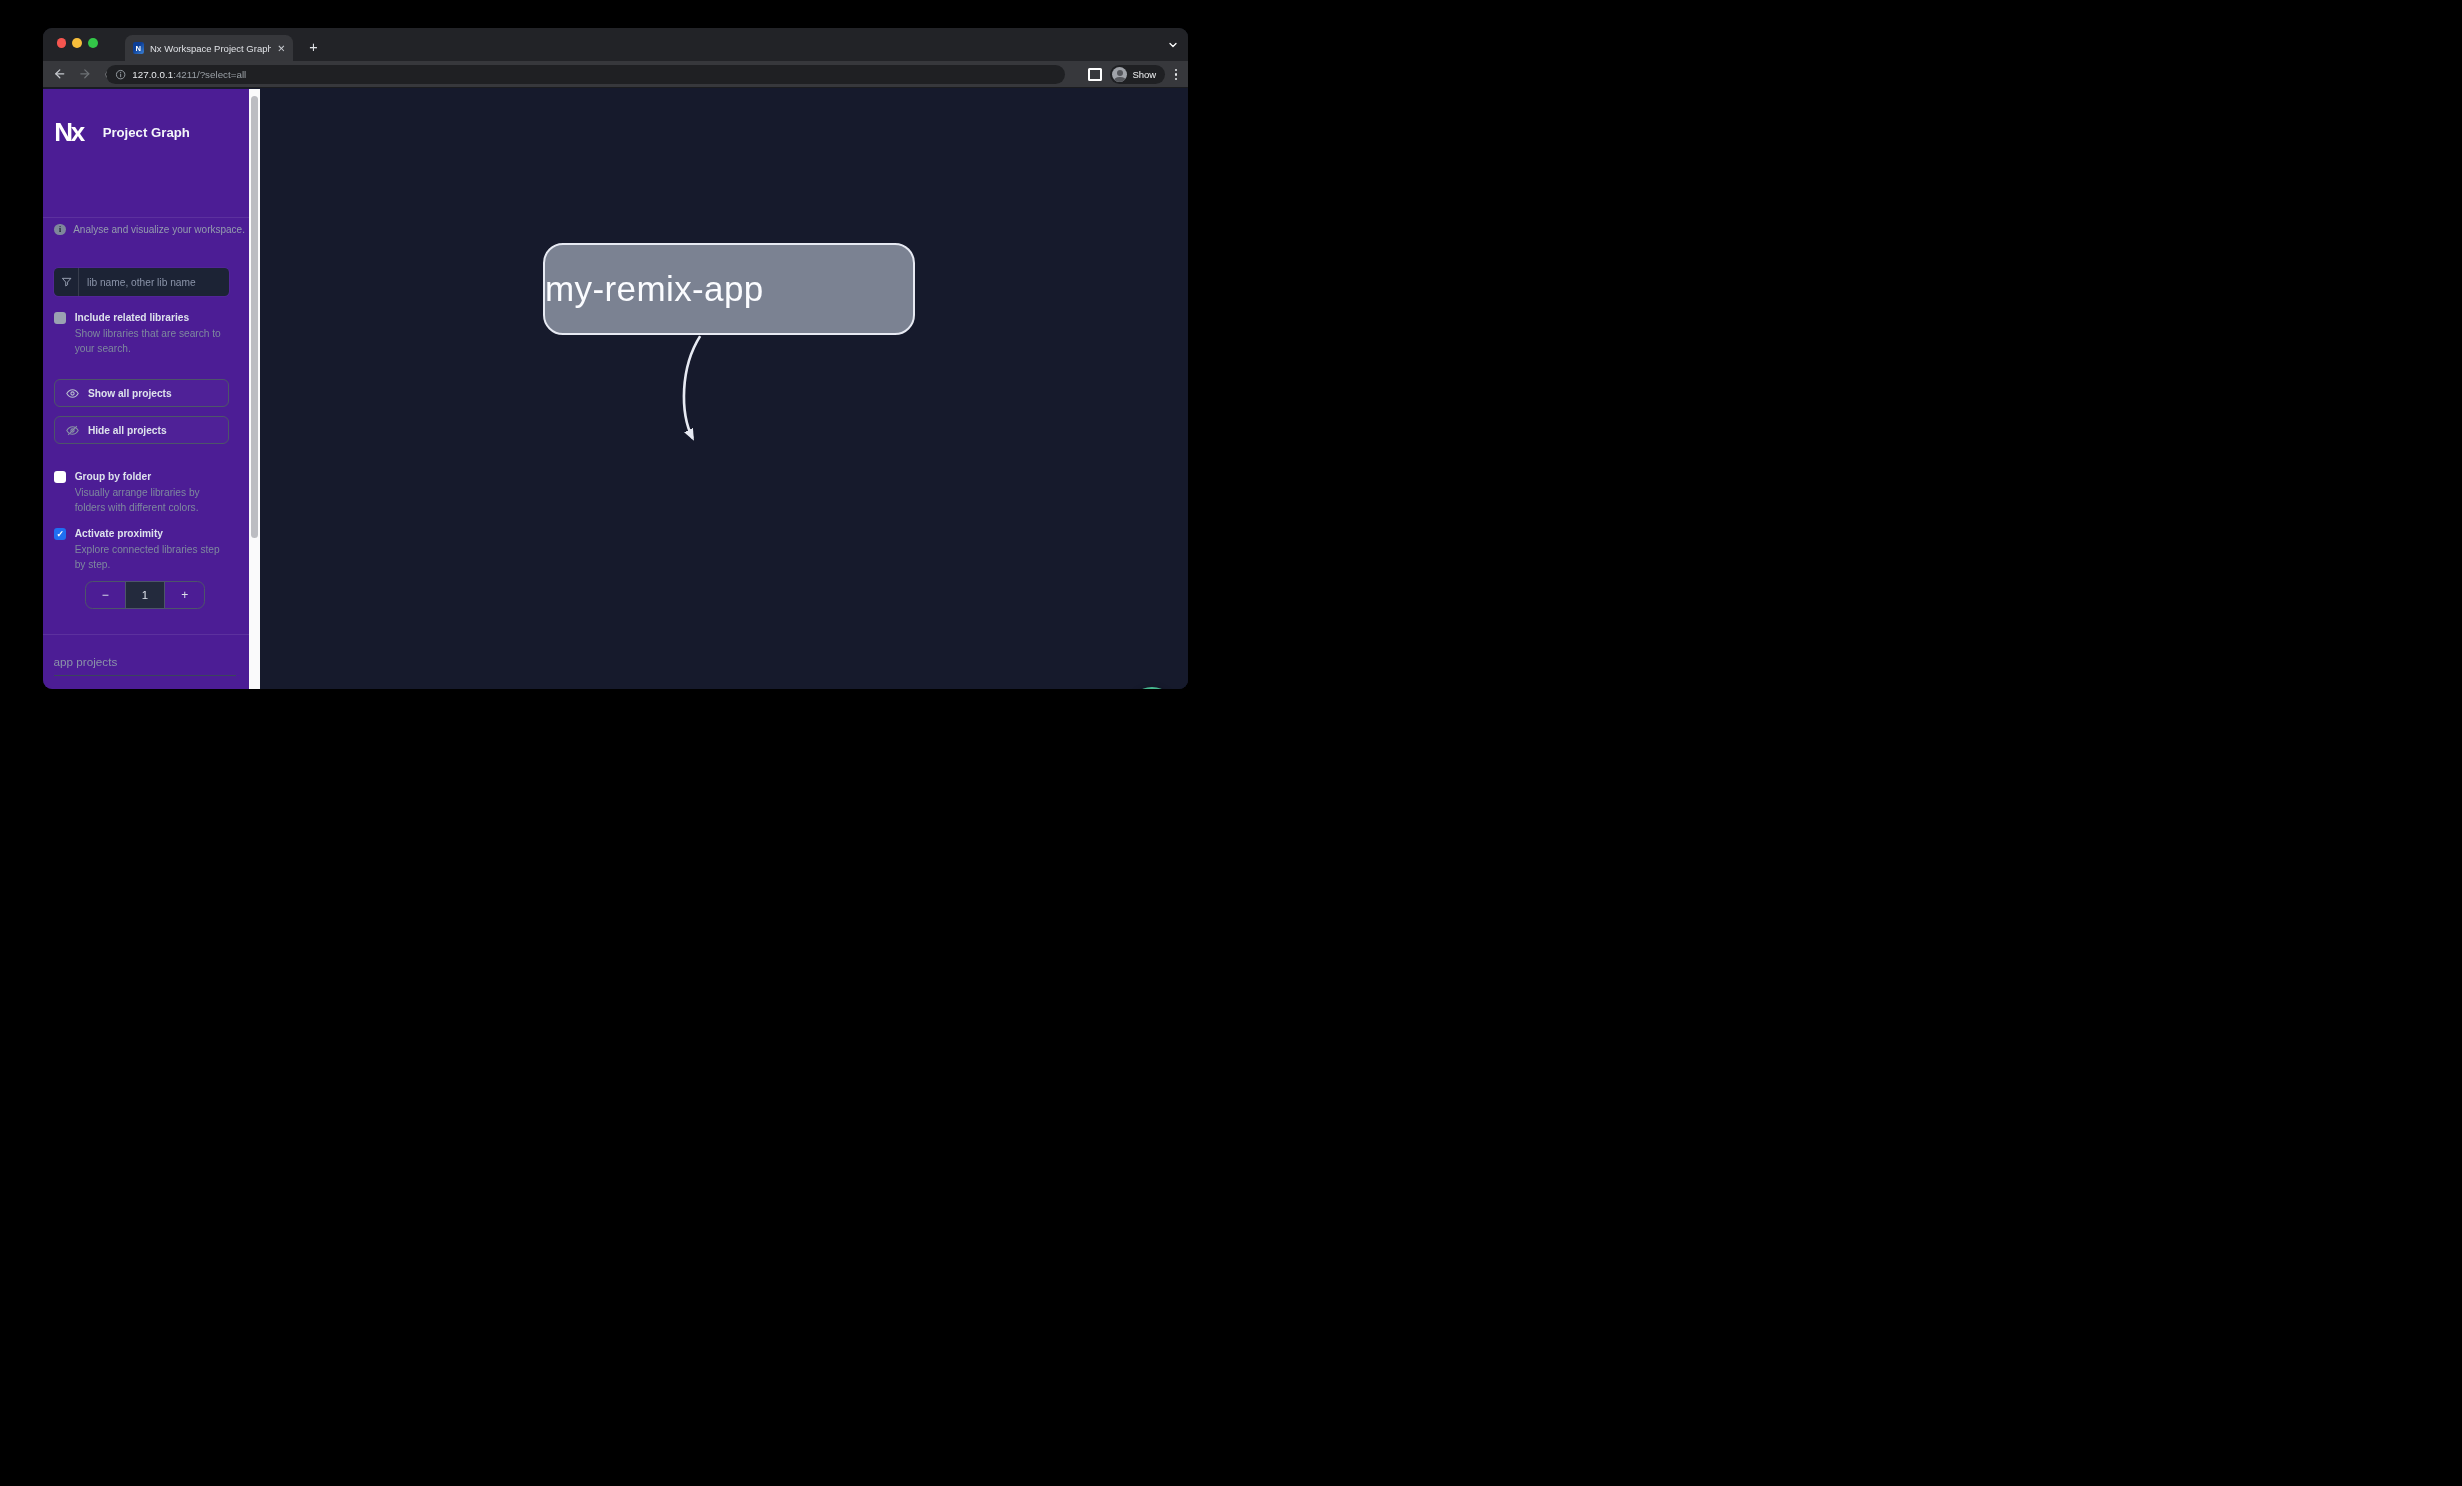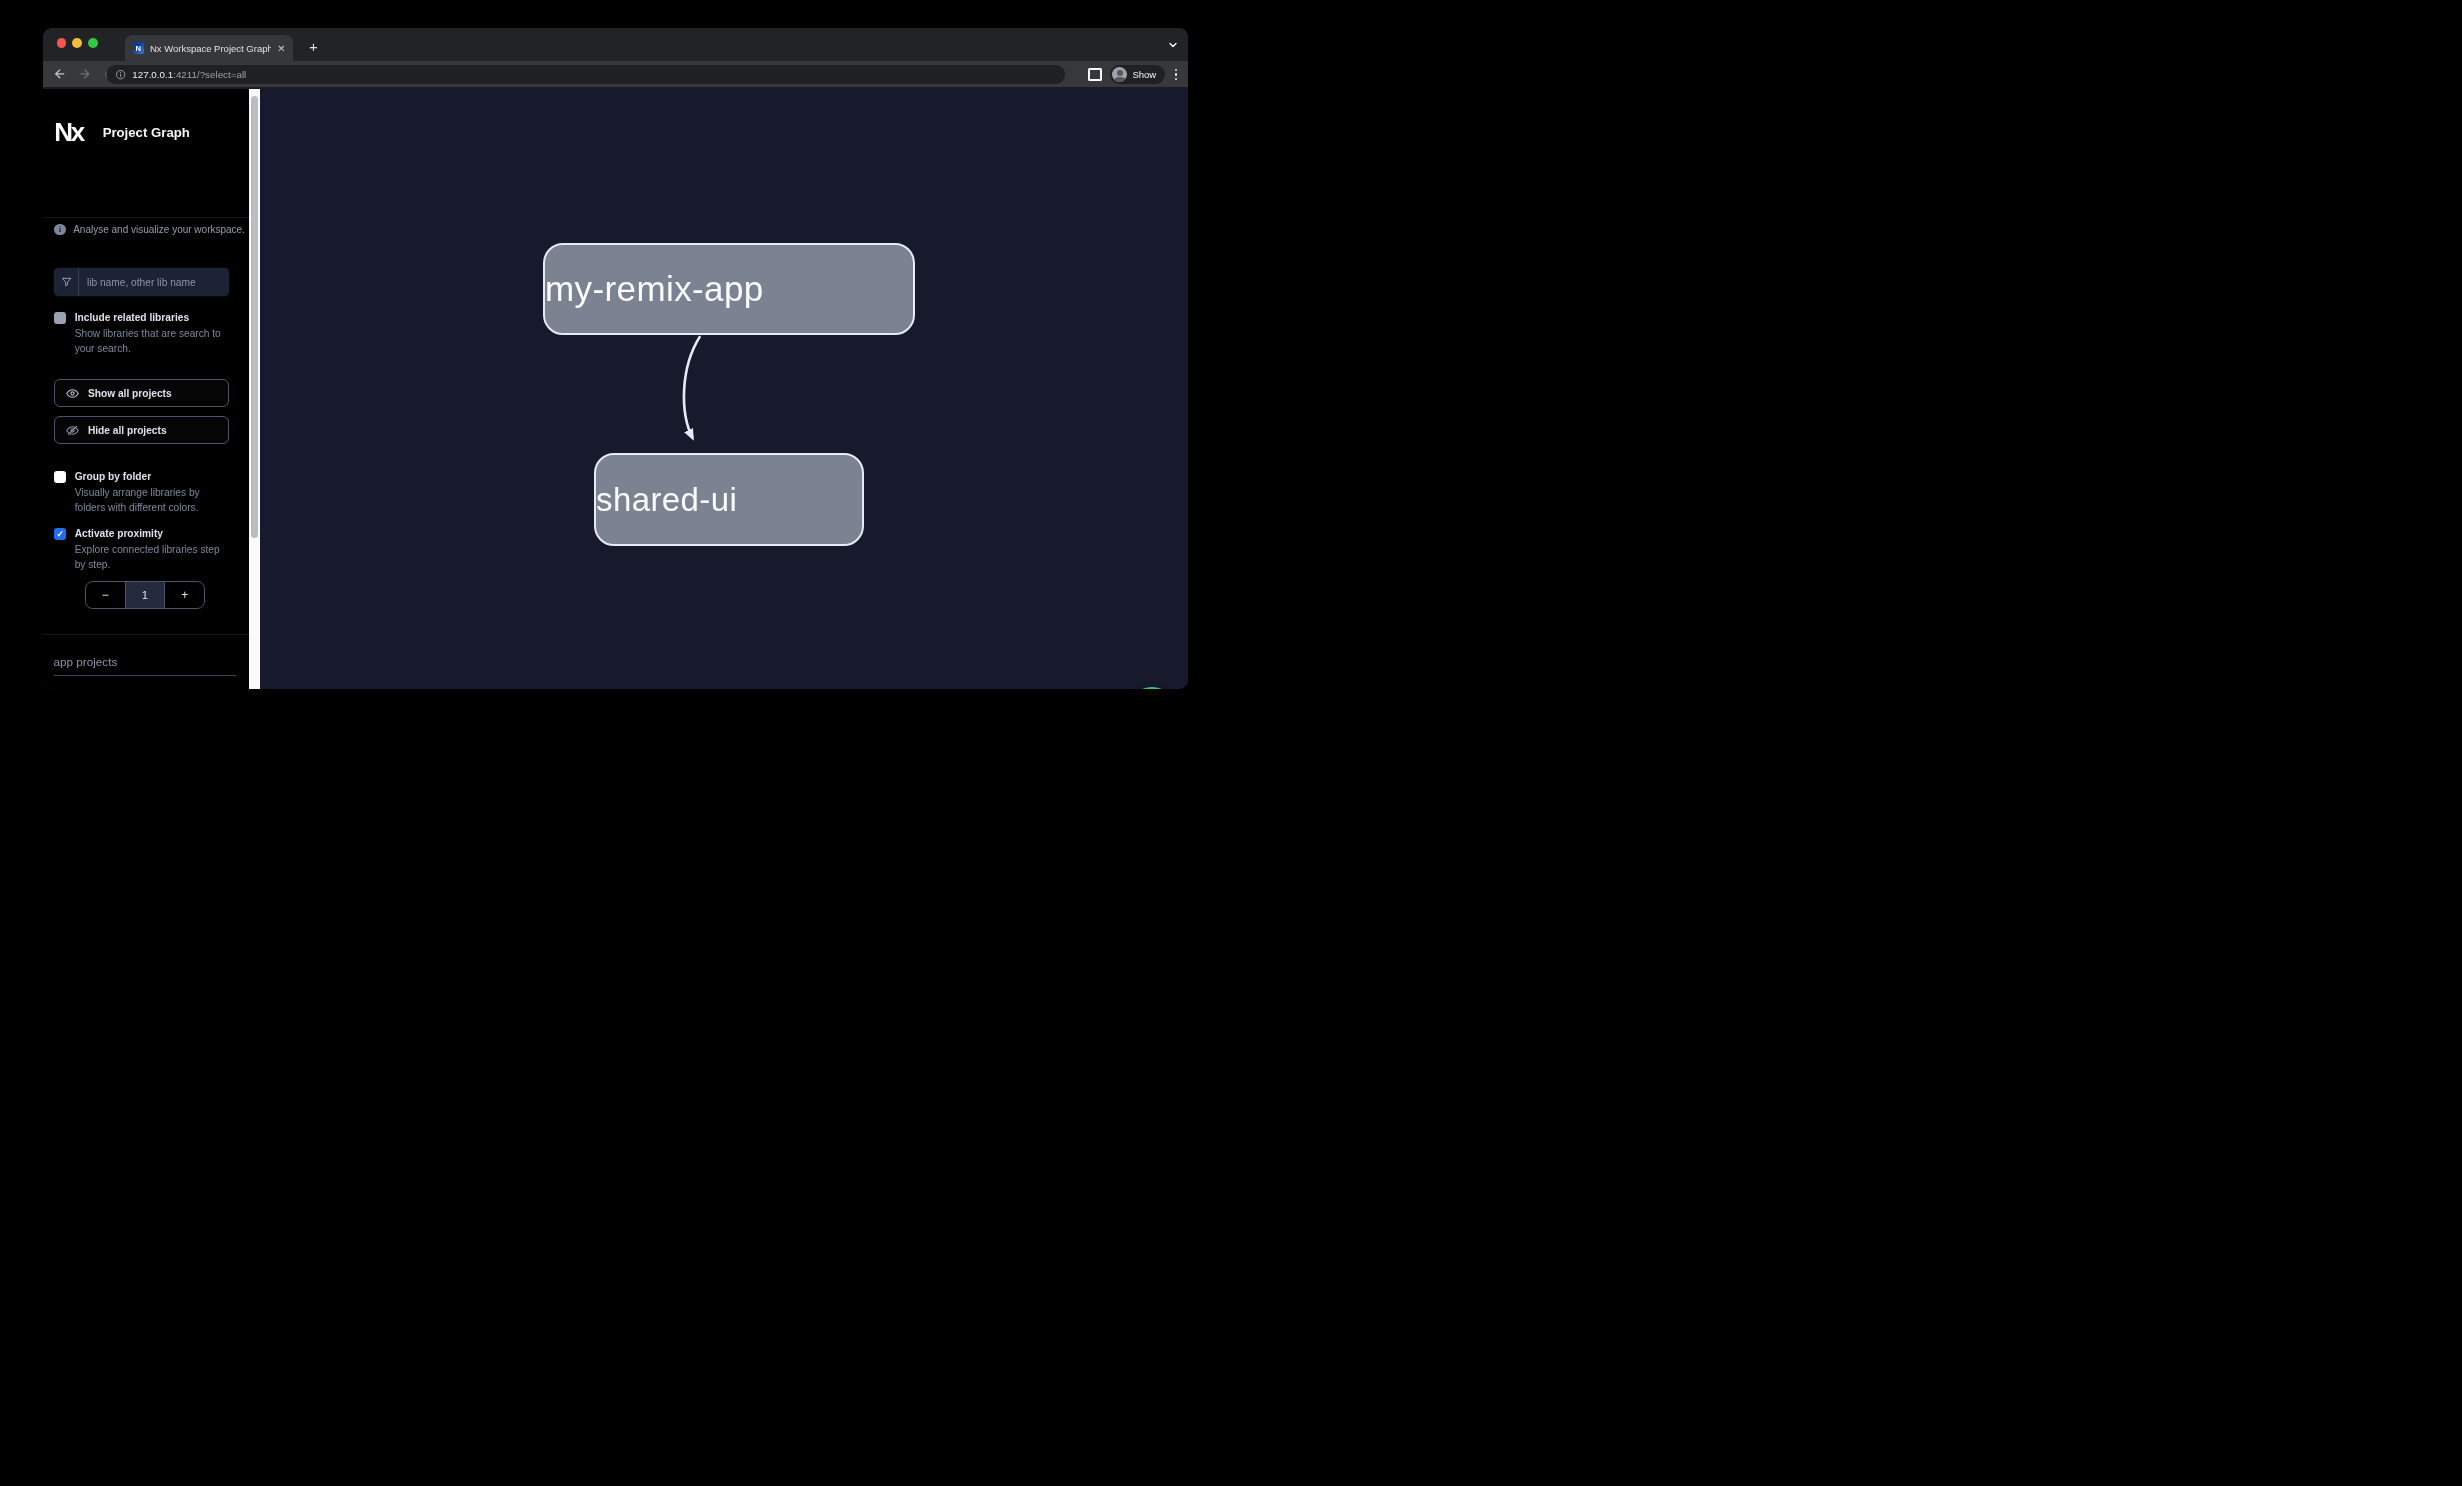--- a/index.html
+++ b/index.html
@@ -29,21 +29,21 @@
   .profile-pill{height:19.7px;background:#1f2023;border-radius:9.8px;display:flex;align-items:center;padding:2.3px;box-sizing:border-box;gap:5.3px;}
   .avatar{width:15px;height:15px;border-radius:50%;background:#a0a3a9;position:relative;overflow:hidden;}
   .avatar .head{position:absolute;left:4.5px;top:3px;width:6px;height:6px;border-radius:50%;background:#55575c;}
   .avatar .body{position:absolute;left:1.5px;top:9.8px;width:12px;height:7.6px;border-radius:50%;background:#55575c;}
   .profile-name{color:#f1f3f4;font-size:9.5px;padding-right:6px;}
   .kebab{display:flex;flex-direction:column;gap:2.3px;padding:0 3px;}
   .kebab i{width:2.3px;height:2.3px;border-radius:50%;background:#e8eaed;}
 
   
   .app{position:absolute;left:0;top:61px;width:100%;height:600px;background:#161a2c;}
-  .sidebar{position:absolute;left:0;top:0;width:236px;height:100%;background:#000000;}
+  .sidebar{position:absolute;left:0;top:0;width:236px;height:100%;background:#4c1d95;}
   .scrollbar{position:absolute;left:206px;top:0;width:10.6px;height:100%;background:#fafafb;}
   .scroll-thumb{position:absolute;left:1.5px;top:6.8px;width:7.6px;height:442px;border-radius:3.8px;background:#bcbdc2;}
   .canvas{position:absolute;left:217px;top:0;right:0;height:100%;background:#161a2c;}
 
   
   .brand{position:absolute;left:11.3px;top:19px;right:6px;height:48px;display:flex;align-items:center;}
   .nx-logo{color:#fff;font-size:26px;font-weight:800;letter-spacing:-2.3px;line-height:1;margin-right:19.7px;}
   .app-title{color:#f4f6fa;font-size:13.2px;font-weight:700;flex:1;}
   .theme-icon{color:#42bd92;}
   .divider{position:absolute;left:0;width:206px;height:0;border-top:0.8px solid rgba(255,255,255,.09);}
@@ -249,23 +249,20 @@
           <marker id="ah" markerUnits="userSpaceOnUse" markerWidth="20" markerHeight="16" refX="12" refY="6.5" orient="auto">
             <polygon points="0 0, 16 6.5, 0 13" fill="#e7eaf3"></polygon>
           </marker>
         </defs>
         <path d="M 869 327 C 843 368, 842 428, 859 462" stroke="#e7eaf3" stroke-width="3.5" fill="none" marker-end="url(#ah)"></path>
       </svg>
 
       <div class="node" style="left:500px;top:154px;width:372px;height:92px;font-size:35px;">
         <span>my-remix-app</span>
       </div>
-      <div class="node" style="left:551px;top:364px;width:270px;height:93px;font-size:33px;">
-        <span>shared-ui</span>
-      </div>
 
       <div class="fab">
         
       </div>
 
     </div>
   </div>
 </div>
 
 

